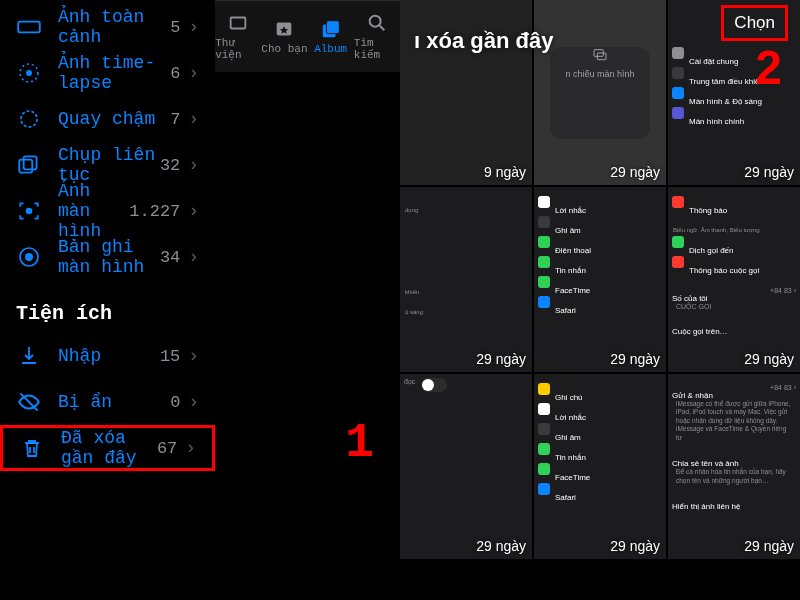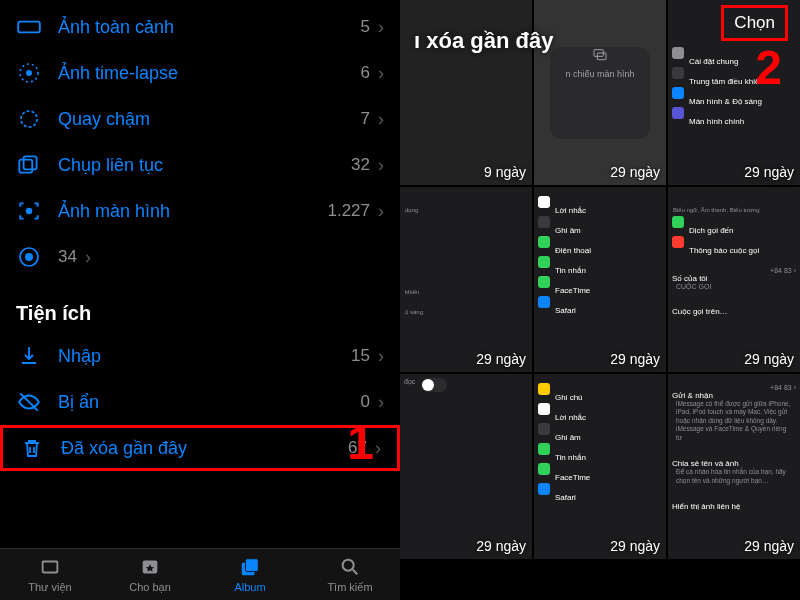--- a/index.html
+++ b/index.html
@@ -10,21 +10,21 @@
   font-family: -apple-system, "Helvetica Neue", Arial, sans-serif;
   overflow: hidden;
   display: flex;
 }
 .left-panel {
   width: 400px;
   height: 600px;
   background: #000;
   position: relative;
   display: flex;
-  flex-direction: column;
+  font-family: Liberation Mono, monospace;
 }
 .right-panel {
   width: 400px;
   height: 600px;
   background: #000;
   position: relative;
 }
 .media-list {
   flex: 1;
   padding-top: 4px;
@@ -60,21 +60,21 @@
 .anno {
   position: absolute;
   color: #ff0000;
   font-size: 48px;
   font-weight: 900;
 }
 .anno-1 { right: 26px; bottom: 130px; }
 .anno-2 { right: 18px; top: 40px; }
 .tabbar {
   display: flex;
-  height: 52px;
+  height: 72px;
   background: #131313;
   border-top: 1px solid #2c2c2e;
 }
 .tab {
   flex: 1;
   display: flex;
   flex-direction: column;
   align-items: center;
   justify-content: center;
   font-size: 11px;
@@ -248,20 +248,21 @@
       <span class="count">1.227</span>
       <span class="chev">›</span>
     </div>
     <div class="media-item">
       <span class="icon">
         <svg viewBox="0 0 24 24" width="24" height="24" fill="none" stroke="#0a84ff" stroke-width="1.7">
             <circle cx="12" cy="12" r="9"></circle>
             <circle cx="12" cy="12" r="4" fill="#0a84ff" stroke="none"></circle>
           </svg>
       </span>
+      <span class="label">Bản ghi màn hình</span>
       <span class="count">34</span>
       <span class="chev">›</span>
     </div>
 
     <div class="section-header">Tiện ích</div>
 
     <div class="media-item">
       <span class="icon">
         <svg viewBox="0 0 24 24" width="24" height="24" fill="none" stroke="#0a84ff" stroke-width="1.8">
             <path d="M12 3v12M8 11l4 4 4-4M5 19h14"></path>
@@ -405,20 +406,24 @@
           </div>
         <div class="srow">
             <span class="sicon" style="background:#0a84ff"></span>
             <span class="txt">Safari</span>
           </div>
       </div>
       <div class="days">29 ngày</div>
     </div>
     <div class="thumb">
       <div class="settings-list" style="padding-top:6px">
+        <div class="srow">
+            <span class="sicon" style="background:#ff3b30"></span>
+            <span class="txt">Thông báo</span>
+          </div>
         <div class="srow sub">
             <span class="txt">Biểu ngữ, Âm thanh, Biểu tượng</span>
           </div>
         <div class="srow">
             <span class="sicon" style="background:#30d158"></span>
             <span class="txt">Dịch gọi đến</span>
           </div>
         <div class="srow">
             <span class="sicon" style="background:#ff3b30"></span>
             <span class="txt">Thông báo cuộc gọi</span>

